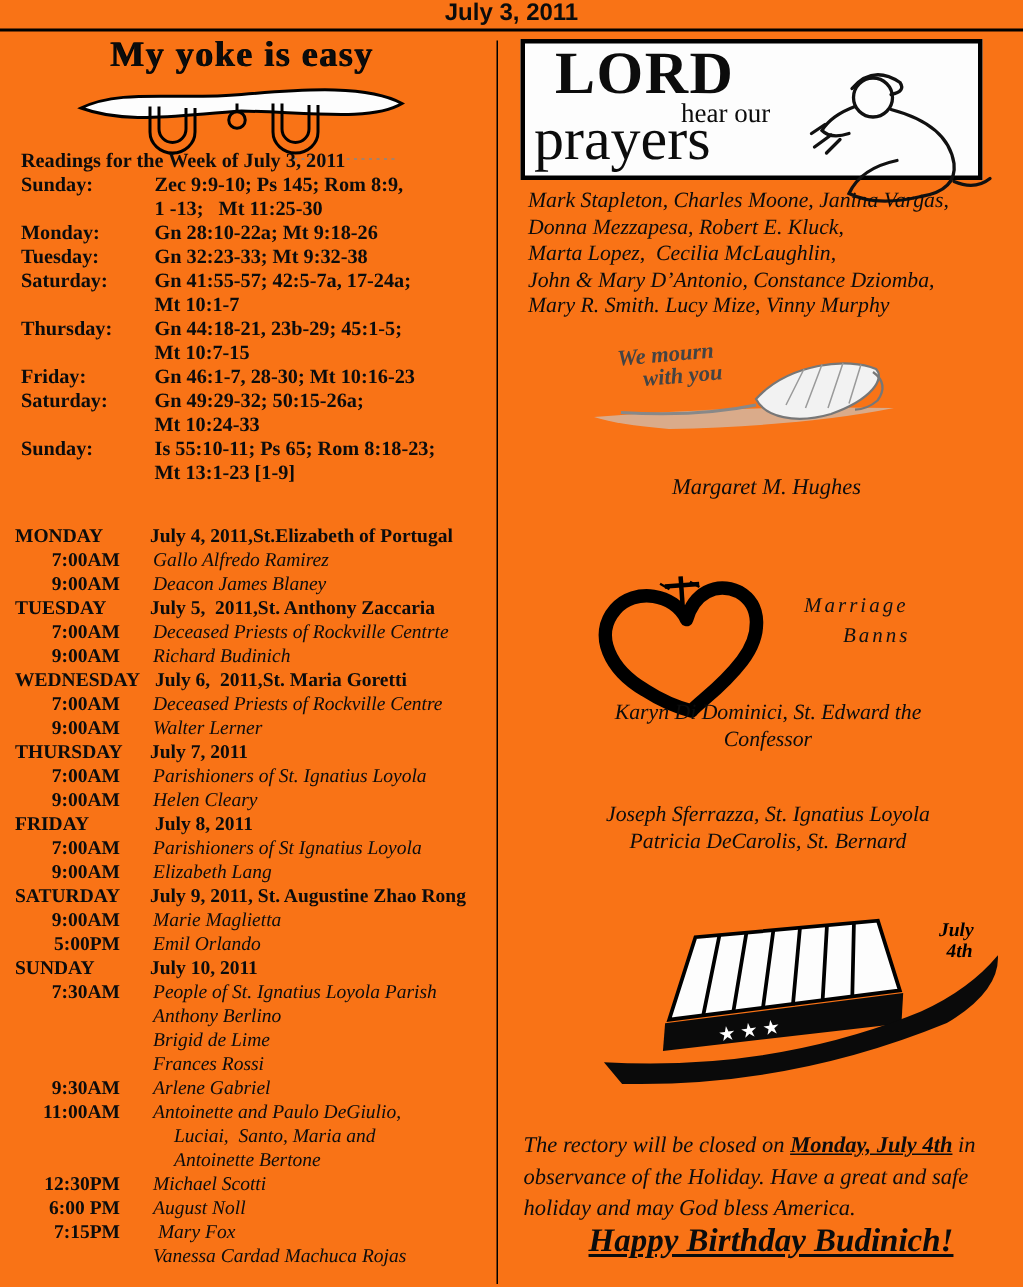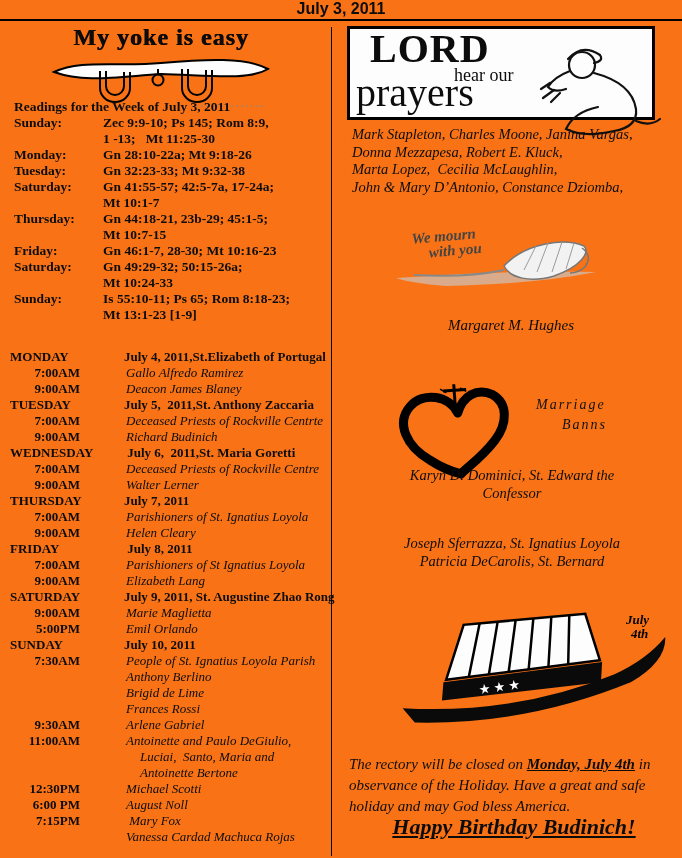--- a/index.html
+++ b/index.html
@@ -20,21 +20,21 @@
 
   
   .readings{position:absolute;left:14px;top:98px;width:314px;font-weight:bold;font-size:13.5px;}
   .readings-title{line-height:17px;}
   .r-row{display:flex;line-height:16px;}
   .r-day{width:89px;flex:none;white-space:pre;}
   .r-ref{white-space:pre;}
 
   
   .schedule{position:absolute;left:10px;top:349px;width:322px;font-size:13px;}
-  .s-row{display:flex;line-height:16px;gap:24px;}
+  .s-row{display:flex;line-height:16px;}
   .s-row .c1{font-weight:bold;white-space:pre;}
   .s-row .c2{white-space:pre;}
   .s-row.day .c1{min-width:90px;}
   .s-row.day .c2{font-weight:bold;}
   .s-row.time .c1{width:70px;text-align:right;flex:none;}
   .s-row.time .c2{margin-left:22px;font-style:italic;text-align:center;}
   .s-row.cont .c1{width:70px;flex:none;}
   .s-row.cont .c2{margin-left:22px;font-style:italic;}
   .s-row.cont2 .c1{width:70px;flex:none;}
   .s-row.cont2 .c2{margin-left:36px;font-style:italic;}
@@ -354,20 +354,21 @@
     <div>
 
         <div class="prayer-line">Mark Stapleton, Charles Moone, Janina Vargas,</div>
 
         <div class="prayer-line">Donna Mezzapesa, Robert E. Kluck,</div>
 
         <div class="prayer-line">Marta Lopez,  Cecilia McLaughlin,</div>
 
         <div class="prayer-line">John &amp; Mary D’Antonio, Constance Dziomba,</div>
 
+        <div class="prayer-line">Mary R. Smith. Lucy Mize, Vinny Murphy</div>
       </div>
   </div>
 
   <svg class="lily" width="220" height="72" viewBox="0 0 220 72">
     <path d="M10,52 Q110,44 210,46 Q150,58 60,60 Q25,57 10,52 Z" fill="#c9c9c9" opacity="0.65"></path>
     <path d="M118,44 Q80,52 28,49" fill="none" stroke="#888" stroke-width="2"></path>
     <path d="M118,40 C140,16 180,12 198,20 C204,26 196,40 168,50 C144,57 124,52 118,40 Z" fill="#f2f2f2" stroke="#777" stroke-width="1.5"></path>
     <path d="M150,20 L138,44 M162,17 L151,46 M176,16 L166,46 M188,17 L180,43" stroke="#9a9a9a" stroke-width="1"></path>
     <path d="M196,22 Q207,30 199,41 Q192,47 184,47" fill="none" stroke="#777" stroke-width="1.5"></path>
     <g transform="rotate(-5 70 16)" fill="#444" font-size="15" font-style="italic" font-weight="bold">

